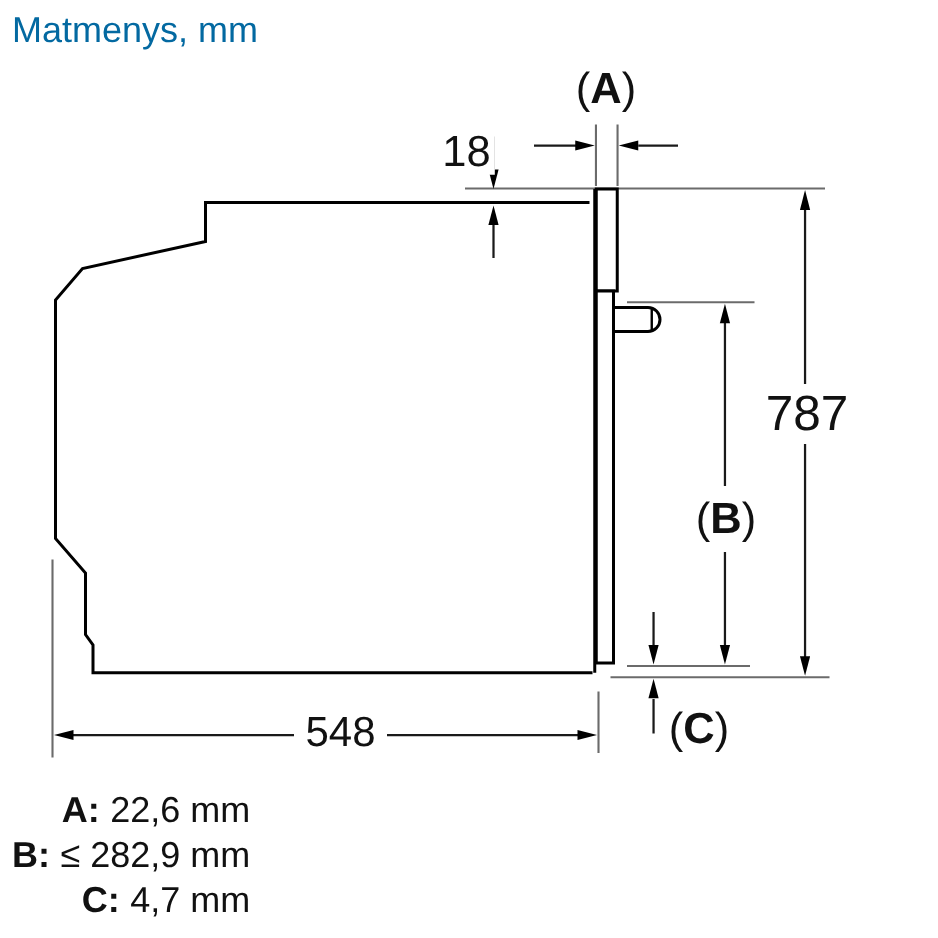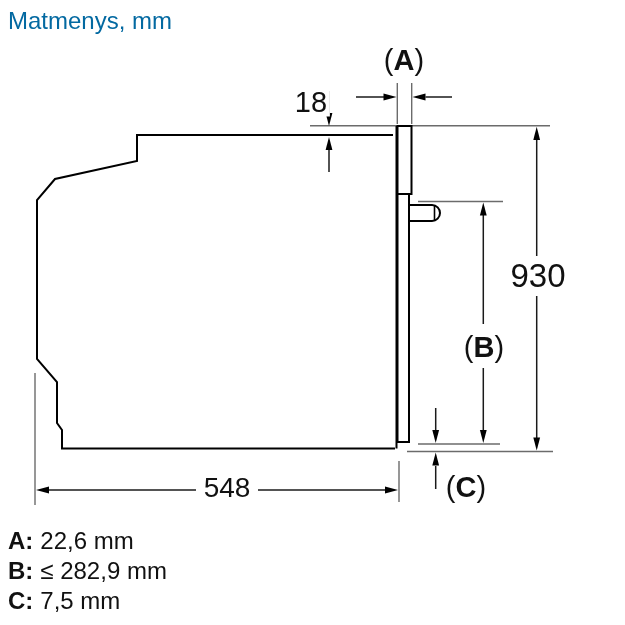--- a/index.html
+++ b/index.html
@@ -23,21 +23,21 @@
   .lbl-18  { left: 299px; top: 102px; margin-left: 12px; }
   .lbl-a   { left: 404px; top: 60px;  }
   .lbl-595 { left: 538px; top: 275px; font-size: 33px; }
   .lbl-b   { left: 484px; top: 347px; }
   .lbl-c   { left: 466px; top: 487px; }
   .lbl-548 { left: 227px; top: 488px; font-size: 28px; }
   .legend {
     position: absolute; left: 8px; top: 526px;
     font-size: 24px; line-height: 30px; color: #111111;
   }
-  .legend .row { white-space: nowrap; }
+  .legend .row { white-space: nowrap; text-align: right; }
   .legend .key { font-weight: 700; margin-right: 7px; }
 </style>
 </head>
 <body>
 
 <div class="canvas">
 
   <svg class="drawing" width="625" height="625" viewBox="0 0 625 625" shape-rendering="geometricPrecision">
 
     <path d="M310,125.7 H550" stroke="#6b6b6b" stroke-width="1.4" fill="none"></path>
@@ -88,27 +88,27 @@
     <path d="M258,490 H386" stroke="#1a1a1a" stroke-width="1.5" fill="none"></path>
     <polygon points="398,490 385,486.6 385,493.4" fill="#000000"></polygon>
   </svg>
 
   <div class="title">Matmenys, mm</div>
 
   <div class="dim-label lbl-18">18</div>
 
   <div class="dim-label lbl-a"><span>(</span><span class="ltr">A</span><span>)</span></div>
 
-  <div class="dim-label lbl-595">930</div>
+  <div class="dim-label lbl-595">787</div>
 
   <div class="dim-label lbl-b"><span>(</span><span class="ltr">B</span><span>)</span></div>
 
   <div class="dim-label lbl-c"><span>(</span><span class="ltr">C</span><span>)</span></div>
 
   <div class="dim-label lbl-548">548</div>
 
   <div class="legend">
     <div class="row"><span class="key">A:</span><span class="val">22,6 mm</span></div>
     <div class="row"><span class="key">B:</span><span class="val">≤ 282,9 mm</span></div>
-    <div class="row"><span class="key">C:</span><span class="val">7,5 mm</span></div>
+    <div class="row"><span class="key">C:</span><span class="val">4,7 mm</span></div>
   </div>
 
 </div>
 
 </body></html>

